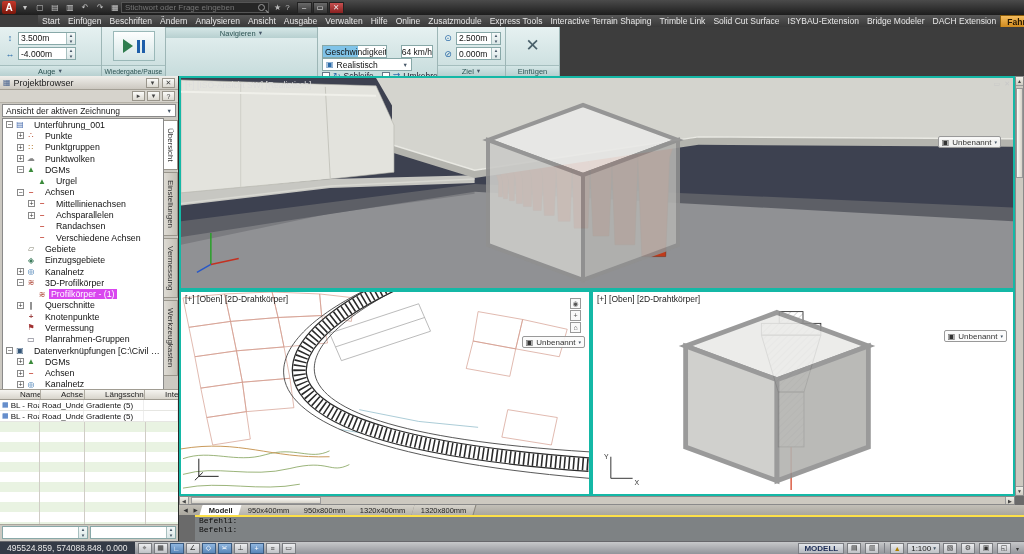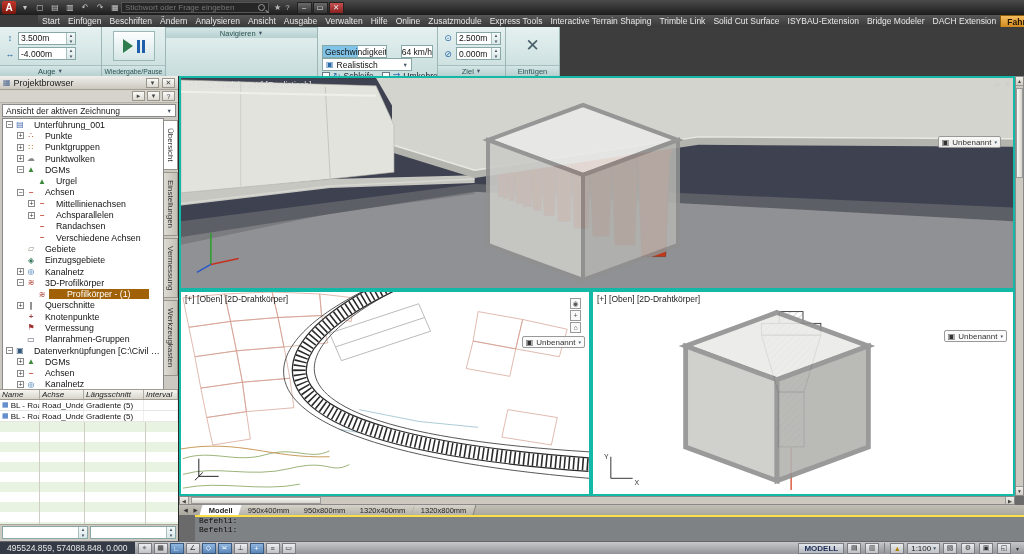--- a/index.html
+++ b/index.html
@@ -71,30 +71,30 @@
 .pbody{flex:1;display:flex;min-height:0;}
 .ptree{flex:1;background:#fff;border:1px solid #8a8a8a;border-bottom:none;margin-left:2px;overflow:hidden;min-width:0;}
 .ptabs{width:14px;display:flex;flex-direction:column;padding-top:2px;}
 .ptab{writing-mode:vertical-rl;font-size:8px;color:#333;background:linear-gradient(90deg,#dedbd4,#c4c0b6);border:1px solid #9a968c;border-left:none;padding:7px 0;display:flex;align-items:center;justify-content:center;margin-bottom:2px;white-space:nowrap;}
 .ptab.active{background:#fff;}
 .trow{height:11.3px;display:flex;align-items:center;font-size:8.8px;white-space:nowrap;overflow:hidden;color:#111;}
 .tgl{width:7px;height:7px;border:1px solid #888;background:#fff;font-size:7px;line-height:5px;text-align:center;margin-right:2px;flex:none;color:#333;}
 .tgl.empty{border:none;background:transparent;}
 .ticon{width:10px;flex:none;font-size:8px;text-align:center;margin-right:2px;}
 .tlabel{overflow:hidden;text-overflow:ellipsis;padding-left:7px;}
-.trow.sel .tlabel{background:#a16207;color:#fff;padding:0 18px;}
+.trow.sel .tlabel{background:#d946ef;color:#fff;padding:0 2px;}
 .ic-drawing{color:#3a62a8}.ic-points{color:#b04020}.ic-pointgroups{color:#b07020}.ic-pointcloud{color:#888}
 .ic-surfaces,.ic-surface{color:#3a8a3a}
 .ic-alignments,.ic-centerline,.ic-offset-alignment,.ic-curb-alignment,.ic-misc-alignment{color:#c03828;font-weight:bold}
 .ic-sites{color:#887}.ic-catchments{color:#3a7a5a}.ic-pipes{color:#2a6aa8}
 .ic-corridors,.ic-corridor{color:#a83828}.ic-sections{color:#555}
 .ic-intersections{color:#a04848;font-weight:bold}.ic-survey{color:#a03030}
 .ic-viewframes{color:#556}.ic-datashortcuts{color:#357}
 .ptable-head{height:11px;display:flex;background:linear-gradient(#f5f4f0,#d8d5cc);border-top:1px solid #a09c92;border-bottom:1px solid #a09c92;font-size:8px;color:#222;}
-.pth{border-right:1px solid #b0aca2;display:flex;align-items:center;padding:0 2px;overflow:hidden;white-space:nowrap;font-style:italic;}
+.pth{border-right:1px solid #b0aca2;display:flex;align-items:center;padding:0 20px;overflow:hidden;white-space:nowrap;}
 .c0{width:40px;flex:none}.c1{width:44px;flex:none}.c2{width:60px;flex:none}.c3{flex:1}
 .ptable-body{background:#fff;}
 .ptr{height:11px;display:flex;background:#fff;font-size:8px;border-bottom:1px solid #e6e6e2;}
 .ptd{border-right:1px solid #eee;padding:0 2px;display:flex;align-items:center;gap:2px;overflow:hidden;white-space:nowrap;}
 .rowic{font-size:7px;color:#2a62b8;flex:none;}
 .pstripes{height:103px;background-image:linear-gradient(90deg,transparent 0 39px,#d0cdc6 39px 40px,transparent 40px 84px,#d0cdc6 84px 85px,transparent 85px 145px,#d0cdc6 145px 146px,transparent 146px),repeating-linear-gradient(180deg,#e9f3e2 0 10px,#ffffff 10px 20px);border-bottom:1px solid #aaa69c;}
 .pspin{height:16px;display:flex;gap:2px;padding:1px 2px;background:#ccc9c2;}
 .pspin .spinbox{flex:1;width:auto;}
 
 

